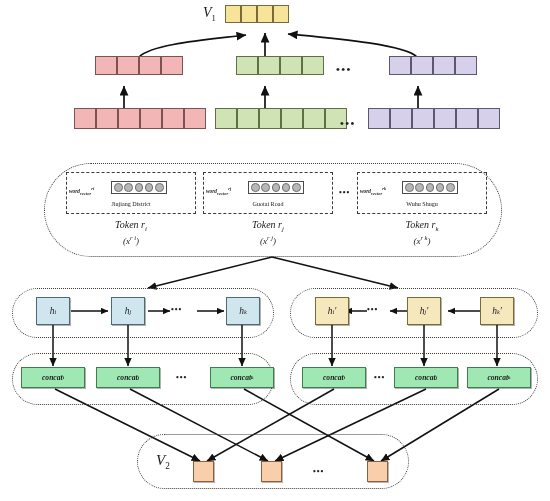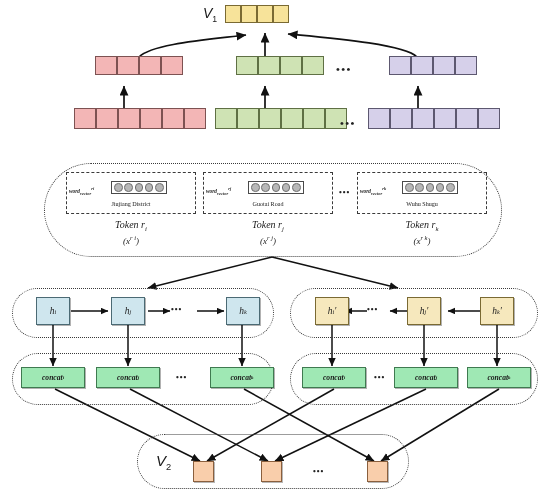--- a/index.html
+++ b/index.html
@@ -11,21 +11,21 @@
 
   
   .vec{display:flex;position:absolute;}
   .vec .cell{border:1px solid #5a5a5a;box-sizing:border-box;}
 
   .v1 .cell{background:#f7e39a;border-color:#7a6a33;}
   .pink .cell{background:#f3b6b6;border-color:#7d5252;}
   .green .cell{background:#cfe3b4;border-color:#5f7044;}
   .purple .cell{background:#d6d0ea;border-color:#5d5870;}
 
-  .vlabel{position:absolute;font-style:italic;font-family:Liberation Sans, sans-serif;text-align:right;}
+  .vlabel{position:absolute;font-style:italic;font-family:Liberation Serif, serif;text-align:right;}
   .vlabel sub{font-size:.62em;font-style:normal;}
 
   
   .round-dot{position:absolute;border:1.6px dotted #3a3a3a;border-radius:999px;box-sizing:border-box;background:transparent;}
   .rect-dash{position:absolute;border:1.4px dashed #3a3a3a;box-sizing:border-box;background:transparent;}
 
   .wv{position:absolute;font-style:italic;font-weight:bold;font-size:5.2px;letter-spacing:.1px;white-space:nowrap;}
   .wv sub{font-size:.82em;}
   .wv sup{font-size:.82em;}
 

